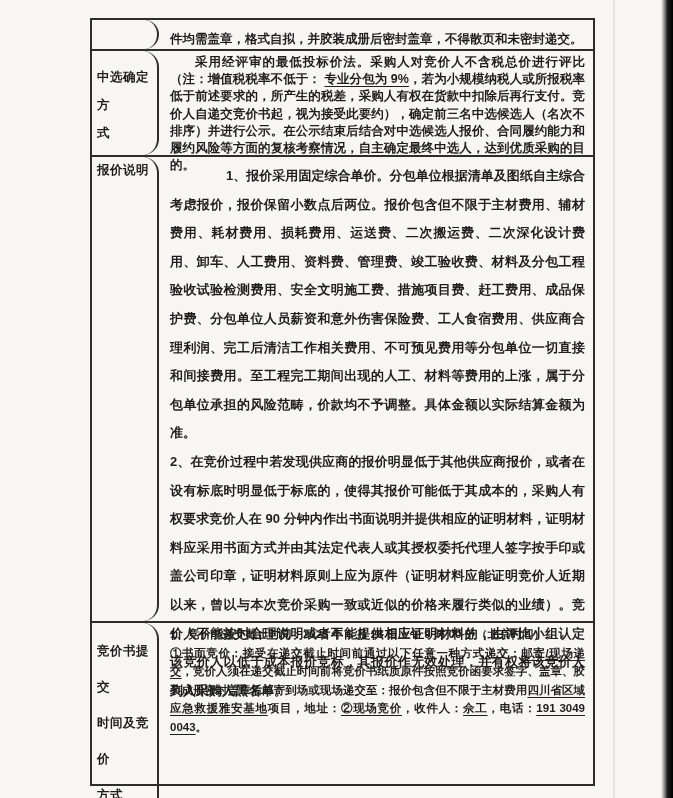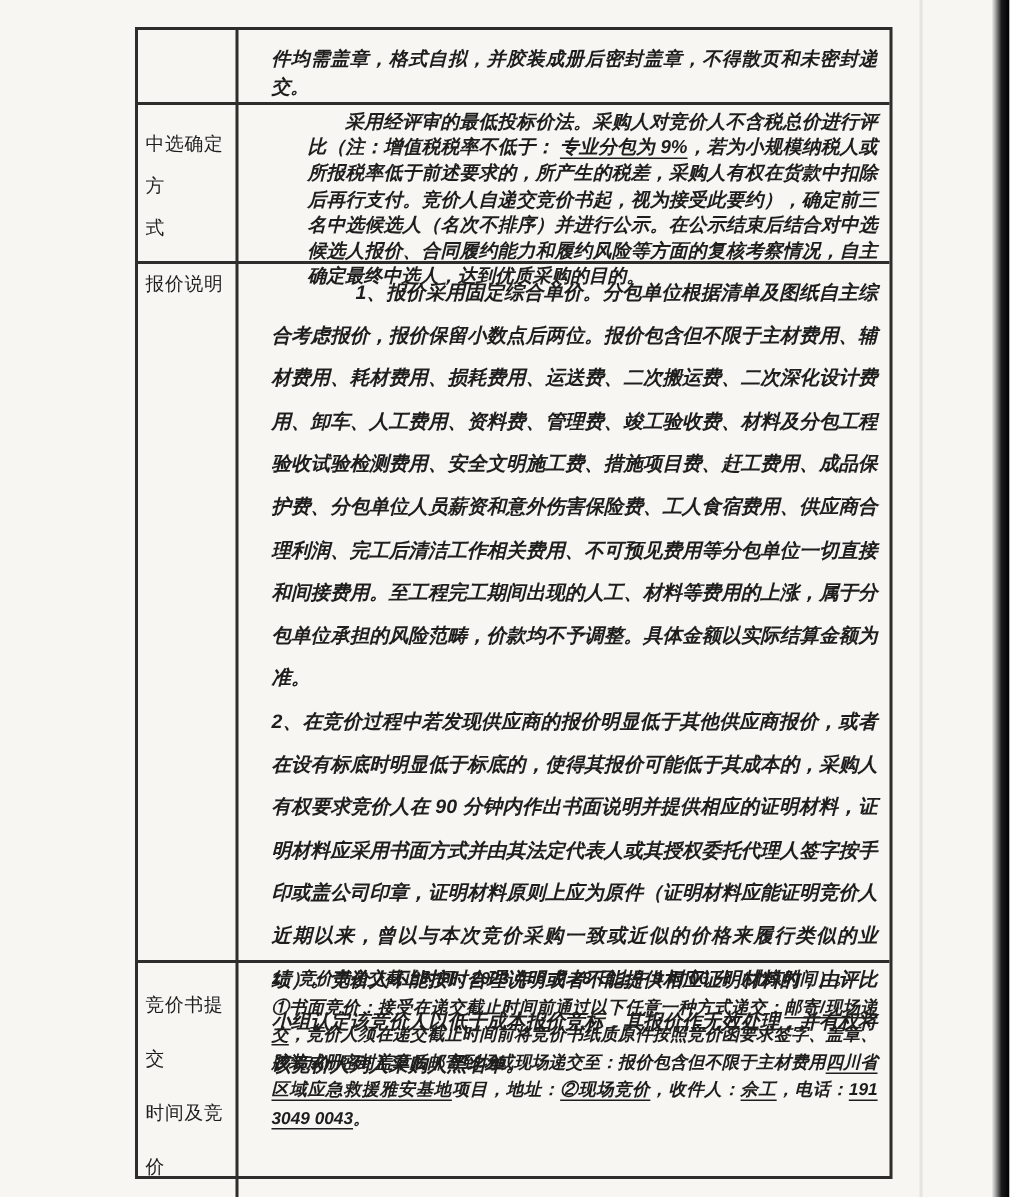--- a/index.html
+++ b/index.html
@@ -31,37 +31,37 @@
   .row{display:flex;box-sizing:border-box;}
   .row + .row{border-top:2px solid #2e2d2b;}
   .row1{height:62px;}
   .row2{height:106px;}
   .row3{height:466px;}
   .row4{flex:1;}
   .cell-label{
     width:67px;box-sizing:border-box;flex:none;
     border-right:2px solid #2e2d2b;
     padding:12px 2px 0 5px;
-    font-size:12.5px;font-weight:400;
+    font-size:12.5px;font-weight:700;
     white-space:pre-line;
     letter-spacing:0.5px;
+    border-radius:16px;
   }
   .row2 .cell-label{line-height:28px;}
   .row3 .cell-label{padding-top:5px;line-height:16px;}
   .row4 .cell-label{line-height:36px;padding-top:10px;}
   .cell-body{
     flex:1;box-sizing:border-box;
-    padding:0 8px 0 22px;
+    padding:0 8px 0 11px;
     font-weight:700;
     text-align:justify;
-    font-style:italic;
   }
   .cell-body p{margin:0;}
   .row1 .cell-body{padding-top:10px;font-size:12.5px;line-height:19px;}
-  .row2 .cell-body{padding-top:3px;font-size:12.5px;line-height:17.2px;margin-left:24px;}
+  .row2 .cell-body{padding-top:3px;font-size:12.5px;line-height:17.2px;}
   .row3 .cell-body{padding-top:5px;font-size:13px;line-height:28.6px;}
   .row4 .cell-body{padding-top:2px;font-size:11.5px;line-height:18.6px;}
   .indent-first{text-indent:2em;}
   .indent-large{text-indent:56px;}
   .uline{
     text-decoration:underline;
     text-decoration-thickness:1px;
     text-underline-offset:3px;
   }
 </style>

